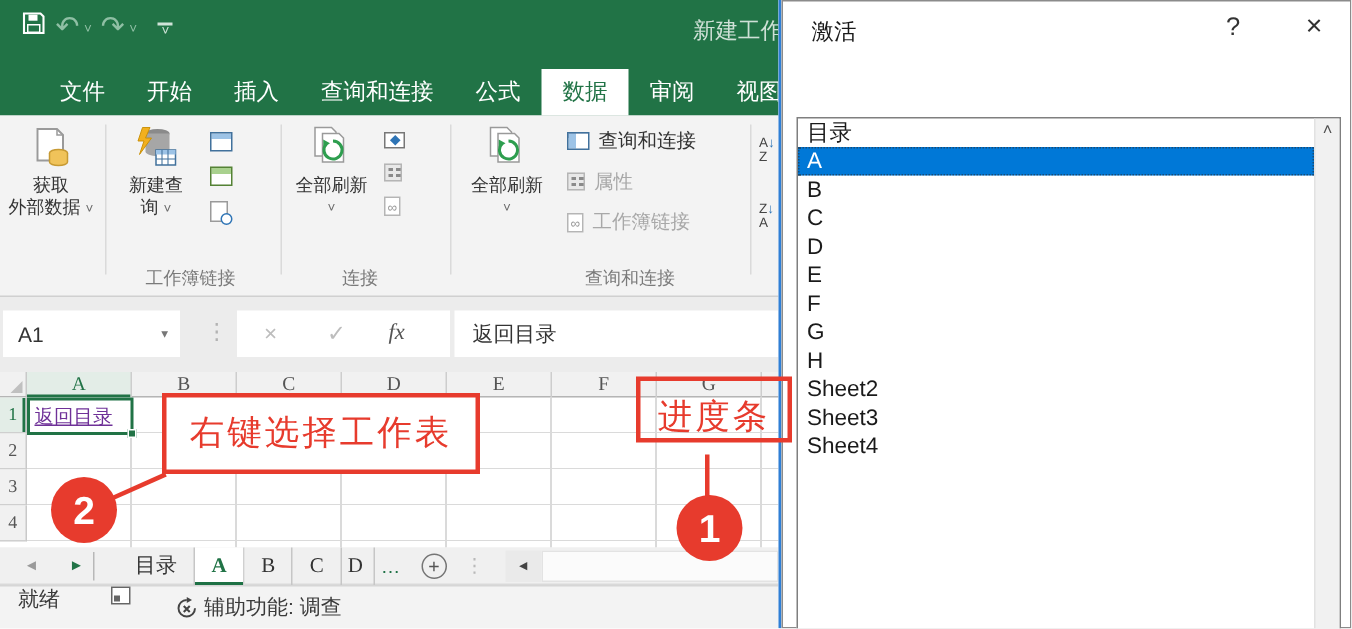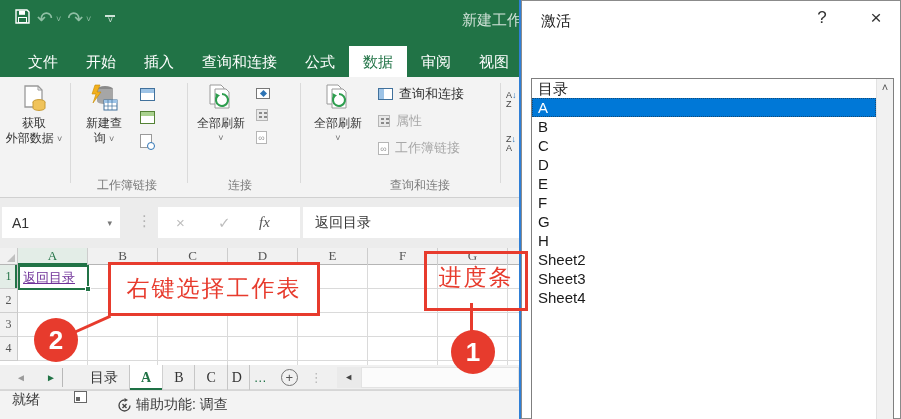--- a/index.html
+++ b/index.html
@@ -11,21 +11,21 @@
 .excel{position:absolute;left:0;top:0;width:519px;height:419px;overflow:hidden;background:#f3f3f3}
 .titlebar{position:absolute;left:0;top:0;width:100%;height:40px;background:#217346}
 .qat{position:absolute;left:14px;top:6px;display:flex;align-items:center;gap:6px}
 .qat .btn{color:#8fbfa4;font-size:19px;line-height:26px;cursor:default}
 .qat .caret{color:#8fbfa4;font-size:9px;margin-left:-3px}
 .qat-custom{display:flex;flex-direction:column;align-items:center;margin-left:8px}
 .qat-custom .bar{width:10px;height:2px;background:#cfe3d8}
 .qat-custom .c{color:#cfe3d8;font-size:9px;line-height:7px}
 .win-title{position:absolute;left:462px;top:11px;color:rgba(255,255,255,.78);font-size:15px;white-space:nowrap}
 
-.tabrow{position:absolute;left:0;top:40px;width:100%;height:37px;background:#217346;display:flex;align-items:flex-end;padding-left:14px}
+.tabrow{position:absolute;left:0;top:40px;width:100%;height:37px;background:#217346;display:flex;align-items:flex-end;padding-left:26px}
 .rtab{height:31px;line-height:31px;padding:0 14px;color:#fff;font-size:15px;white-space:nowrap}
 .rtab.active{background:#fff;color:#217346}
 
 .ribbon{position:absolute;left:0;top:77px;width:100%;height:121px;background:#f3f3f3;border-bottom:1px solid #d0d0d0}
 .gsep{position:absolute;top:6px;height:100px;width:1px;background:#dadada}
 .ribbtn{position:absolute;top:3px;height:98px;text-align:center;font-size:12px;color:#333;line-height:15px}
 .ribbtn .ic{margin:3px auto 3px auto;display:block}
 .ribbtn .cd{color:#6a6a6a;font-size:9px}
 .grplabel{position:absolute;top:100px;font-size:12px;color:#7a7a7a;text-align:center}
 .minicol{position:absolute;display:flex;flex-direction:column;gap:10px}
@@ -116,21 +116,21 @@
 .listbox{position:absolute;left:9px;top:77px;width:363px;height:345px;border:1px solid #7f7f7f;background:#fff;overflow:hidden}
 .litem{height:19px;line-height:19px;padding-left:6px;font-size:15px;color:#1a1a1a;width:calc(100% - 17px);white-space:nowrap}
 .litem.selected{background:#0078d7;color:#fff;outline:1px dotted rgba(40,40,40,.55);outline-offset:-1px}
 .vscroll{position:absolute;right:0;top:0;width:17px;height:100%;background:#f1f1f1;border-left:1px solid #e2e2e2}
 .vscroll .up{height:17px;text-align:center;font-size:11px;line-height:16px;color:#505050}
 
 
 .ann{position:absolute;z-index:60;color:#e73b2d}
 .annbox{border:3px solid #e73b2d;text-align:center;font-size:23px;letter-spacing:2px;color:#e73b2d}
 .box-sheet{left:108px;top:262px;width:212px;height:54px;background:#fff;line-height:47px}
-.box-progress{left:424px;top:251px;width:104px;height:60px;background:transparent;line-height:47px}
+.box-progress{left:424px;top:251px;width:104px;height:44px;background:transparent;line-height:47px}
 .anncircle{width:44px;height:44px;border-radius:50%;background:#e73b2d;color:#fff;font-size:26px;line-height:44px;text-align:center;font-weight:bold}
 .c2{left:34px;top:318px}
 .c1{left:451px;top:330px}
 .annline{background:#e73b2d}
 .l2{left:74px;top:331px;width:40px;height:3px;transform:rotate(-24deg);transform-origin:0 50%}
 .l1{left:470px;top:303px;width:3px;height:31px}
 </style>
 </head>
 <body>
 

